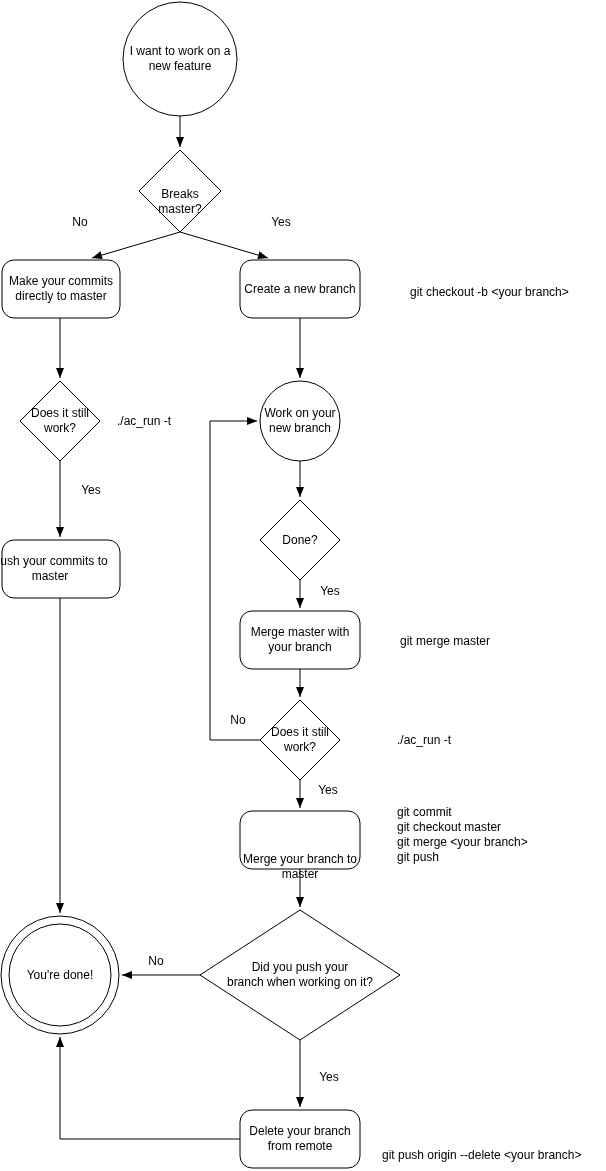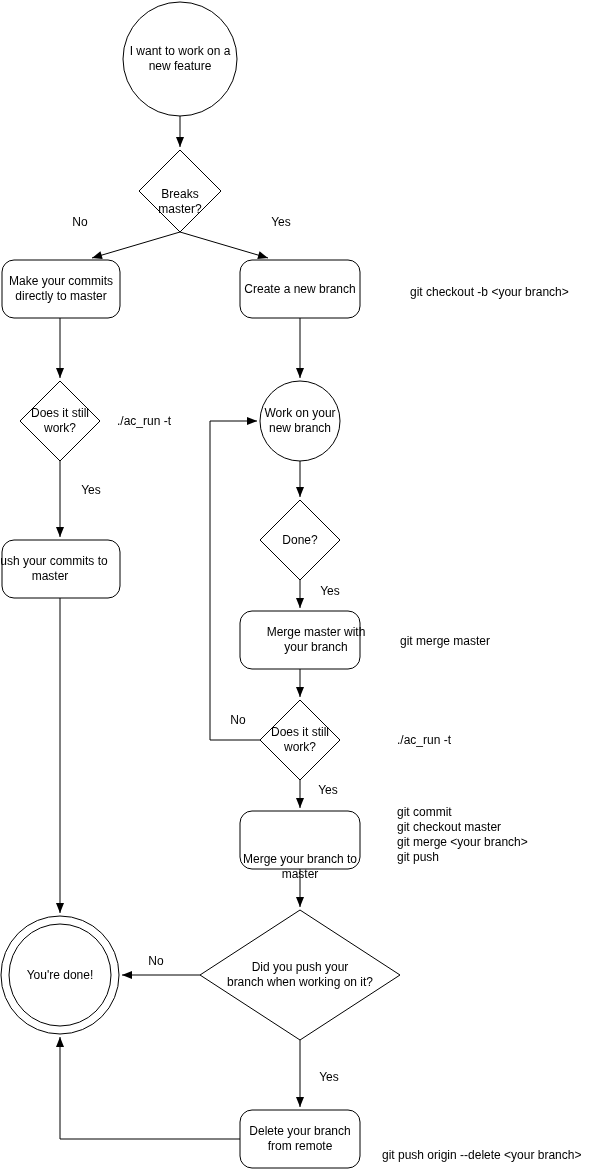--- a/index.html
+++ b/index.html
@@ -81,21 +81,21 @@
       <div class="node-label" style="left: 61px; top: 289px;">Make your commits
 directly to master</div>
       <div class="node-label" style="left: 300px; top: 289px;">Create a new branch</div>
       <div class="node-label" style="left: 60px; top: 421px;">Does it still
 work?</div>
       <div class="node-label" style="left: 300px; top: 421px;">Work on your
 new branch</div>
       <div class="node-label" style="left: 50px; top: 569px;">Push your commits to
 master</div>
       <div class="node-label" style="left: 300px; top: 540px;">Done?</div>
-      <div class="node-label" style="left: 316px; top: 640px;">Merge master with
+      <div class="node-label" style="left: 300px; top: 640px;">Merge master with
 your branch</div>
       <div class="node-label" style="left: 300px; top: 740px;">Does it still
 work?</div>
       <div class="node-label" style="left: 300px; top: 840px; margin-top: 27px;">Merge your branch to
 master</div>
       <div class="node-label" style="left: 300px; top: 975px;">Did you push your
 branch when working on it?</div>
       <div class="node-label" style="left: 60px; top: 975px;">You're done!</div>
       <div class="node-label" style="left: 300px; top: 1139px;">Delete your branch
 from remote</div>

